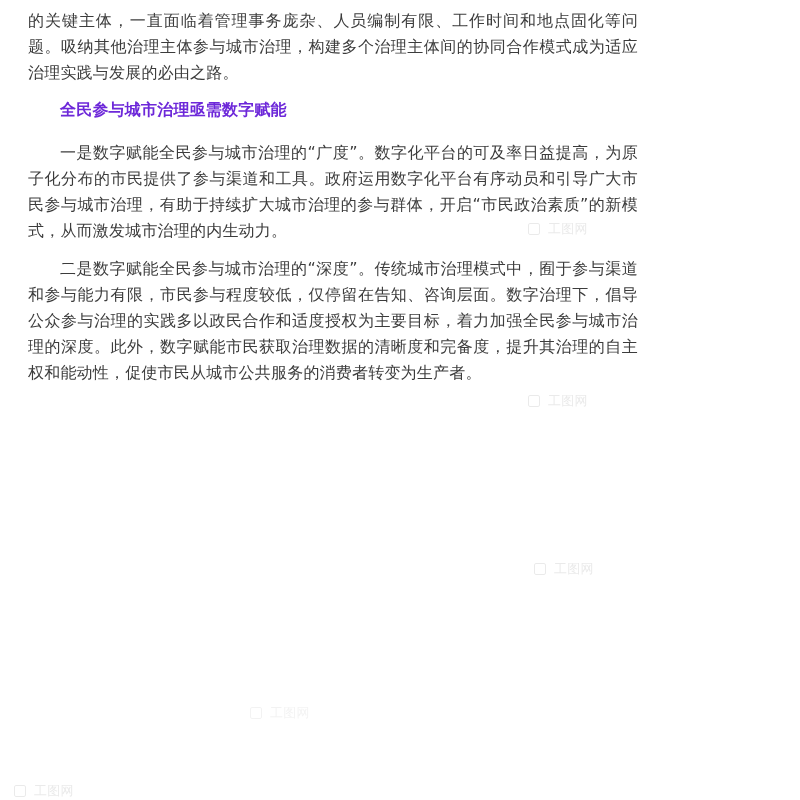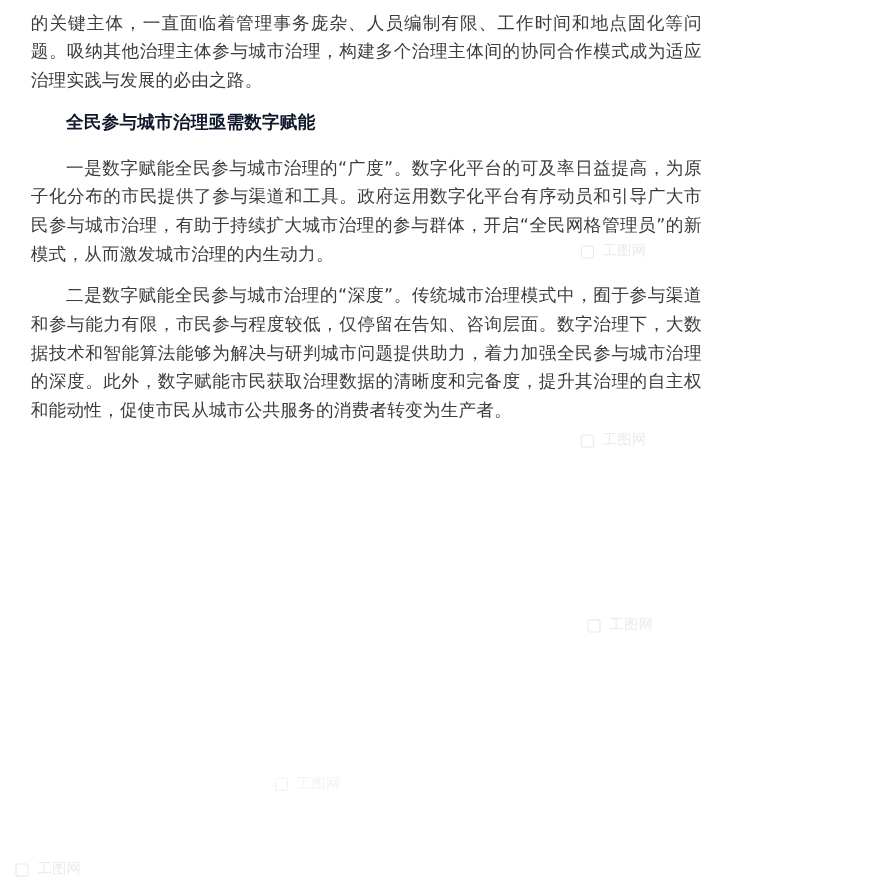--- a/index.html
+++ b/index.html
@@ -30,22 +30,23 @@
     margin: 0 0 12px 0;
     text-indent: 2em;
   }
   .para.no-indent {
     text-indent: 0;
   }
   .heading {
     margin: 2px 0 16px 0;
     text-indent: 2em;
     font-weight: bold;
-    color: #0f172a;
+    color: #6d28d9;
     font-size: 16px;
+    font-family: Liberation Mono, monospace;
   }
   .watermark {
     position: absolute;
     display: inline-flex;
     align-items: center;
     gap: 8px;
     font-size: 13px;
     color: #c9c9c9;
     opacity: 0.38;
     pointer-events: none;
@@ -67,23 +68,23 @@
 </head>
 <body>
 
 <div class="page">
 
   <p class="para no-indent">的关键主体，一直面临着管理事务庞杂、人员编制有限、工作时间和地点固化等问题。吸纳其他治理主体参与城市治理，构建多个治理主体间的协同合作模式成为适应治理实践与发展的必由之路。</p>
 
 
   <h3 class="heading">全民参与城市治理亟需数字赋能</h3>
 
-  <p class="para">一是数字赋能全民参与城市治理的“广度”。数字化平台的可及率日益提高，为原子化分布的市民提供了参与渠道和工具。政府运用数字化平台有序动员和引导广大市民参与城市治理，有助于持续扩大城市治理的参与群体，开启“全民网格管理员”的新模式，从而激发城市治理的内生动力。</p>
+  <p class="para">一是数字赋能全民参与城市治理的“广度”。数字化平台的可及率日益提高，为原子化分布的市民提供了参与渠道和工具。政府运用数字化平台有序动员和引导广大市民参与城市治理，有助于持续扩大城市治理的参与群体，开启“市民政治素质”的新模式，从而激发城市治理的内生动力。</p>
 
-  <p class="para">二是数字赋能全民参与城市治理的“深度”。传统城市治理模式中，囿于参与渠道和参与能力有限，市民参与程度较低，仅停留在告知、咨询层面。数字治理下，大数据技术和智能算法能够为解决与研判城市问题提供助力，着力加强全民参与城市治理的深度。此外，数字赋能市民获取治理数据的清晰度和完备度，提升其治理的自主权和能动性，促使市民从城市公共服务的消费者转变为生产者。</p>
+  <p class="para">二是数字赋能全民参与城市治理的“深度”。传统城市治理模式中，囿于参与渠道和参与能力有限，市民参与程度较低，仅停留在告知、咨询层面。数字治理下，倡导公众参与治理的实践多以政民合作和适度授权为主要目标，着力加强全民参与城市治理的深度。此外，数字赋能市民获取治理数据的清晰度和完备度，提升其治理的自主权和能动性，促使市民从城市公共服务的消费者转变为生产者。</p>
 
 
 
   <span class="watermark wm1">
     <span class="wm-box"></span>
     <span>工图网</span>
   </span>
   <span class="watermark wm2">
     <span class="wm-box"></span>
     <span>工图网</span>

